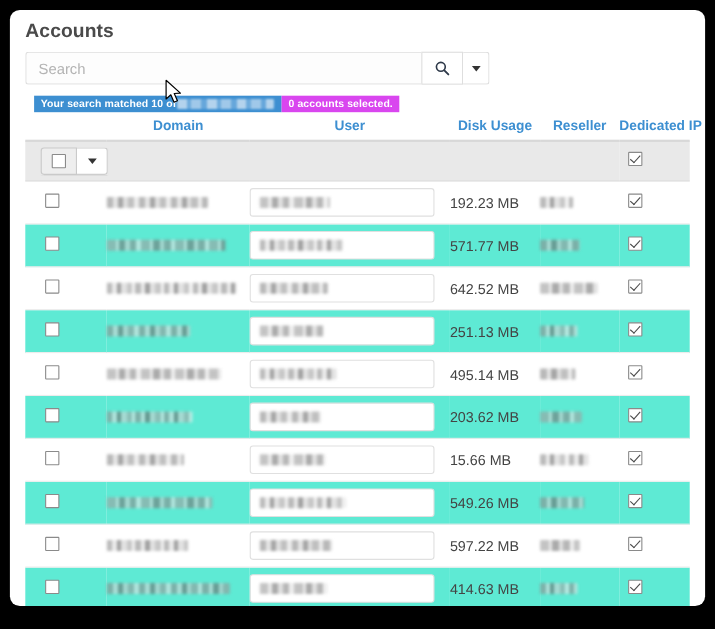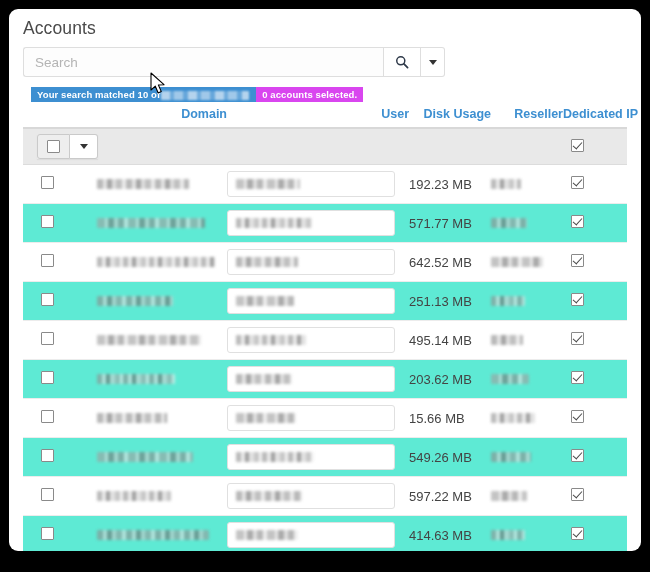--- a/index.html
+++ b/index.html
@@ -29,21 +29,21 @@
     box-sizing: border-box;
   }
 
   
   .page-title {
     position: absolute;
     left: 14px;
     top: 9px;
     font-size: 17.5px;
     color: #4a4a4a;
-    font-weight: 400;
+    font-weight: 700;
     letter-spacing: 0.1px;
   }
 
   
   .search-row {
     position: absolute;
     left: 14px;
     top: 38px;
     display: flex;
     align-items: flex-start;
@@ -142,21 +142,21 @@
   }
   table.accounts {
     border-collapse: collapse;
     width: 604px;
     table-layout: fixed;
   }
   table.accounts th {
     font-size: 12.5px;
     font-weight: bold;
     color: #3d8fd1;
-    text-align: right;
+    text-align: center;
     padding: 2px 0 6px 0;
     border-bottom: 2px solid #d8d8d8;
     white-space: nowrap;
   }
   col.c-check { width: 74px; }
   col.c-domain { width: 130px; }
   col.c-user { width: 182px; }
   col.c-disk { width: 82px; }
   col.c-resell { width: 72px; }
   col.c-dip { width: 64px; }

